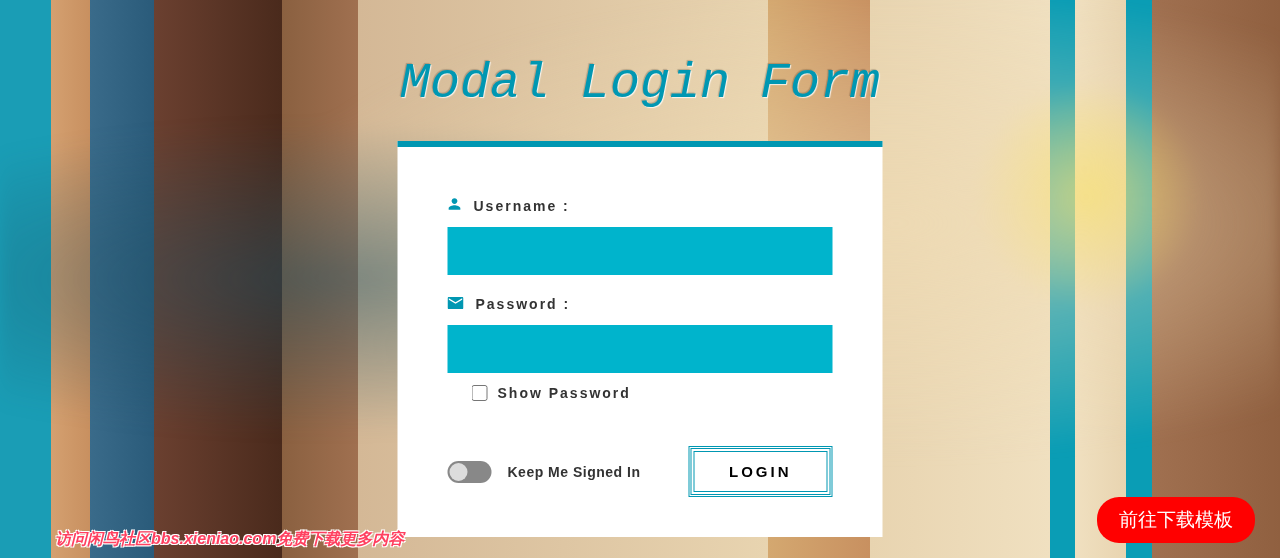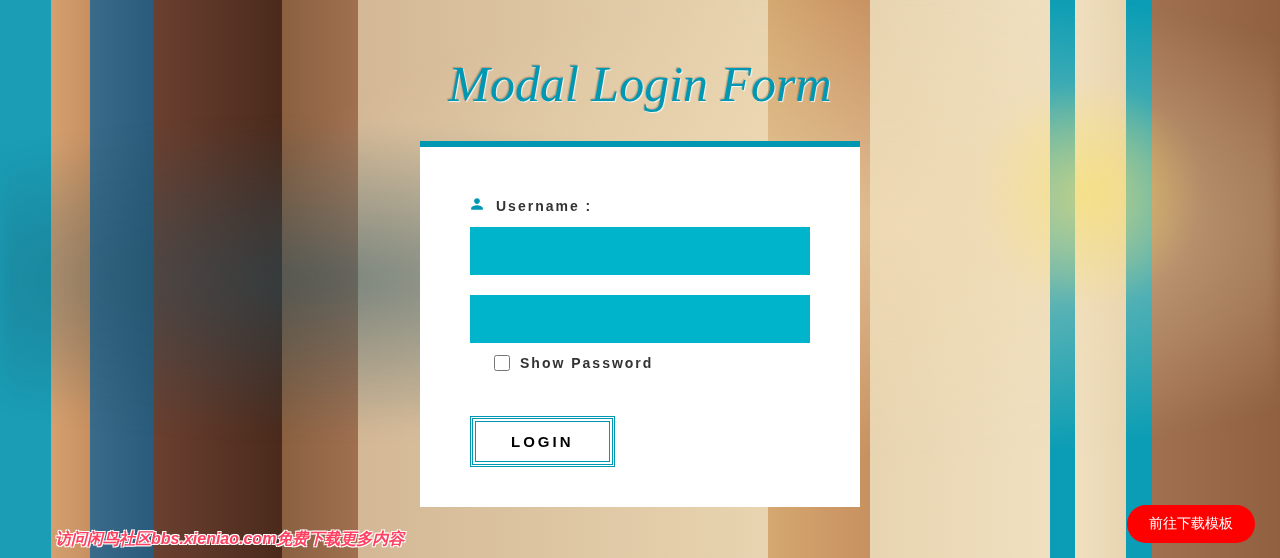--- a/index.html
+++ b/index.html
@@ -35,34 +35,34 @@
                   radial-gradient(ellipse at 70% 40%, rgba(240,220,180,0.6) 0%, transparent 50%),
                   radial-gradient(circle at 85% 35%, rgba(255,230,50,0.6) 0%, transparent 10%);
       filter: blur(8px);
     }
     
     .title {
       position: absolute;
       top: 55px;
       left: 50%;
       transform: translateX(-50%);
-      font-family: Liberation Serif, serif;
+      font-family: Liberation Mono, monospace;
       font-size: 50px;
       font-style: italic;
       color: #0097b2;
       text-shadow: 1px 1px 1px rgba(255,255,255,0.8), -1px -1px 1px rgba(0,0,0,0.2);
       font-weight: 500;
     }
     
     .form-container {
       position: absolute;
       top: 141px;
       left: 50%;
       transform: translateX(-50%);
-      width: 440px;
+      width: 485px;
       background: #ffffff;
       border-top: 6px solid #0097b2;
       padding: 50px 50px 40px 50px;
     }
     
     .field-group {
       margin-bottom: 20px;
     }
     
     .field-label {
@@ -177,21 +177,21 @@
     }
     
     .download-btn {
       position: absolute;
       bottom: 15px;
       right: 25px;
       background: #ff0000;
       color: #fff;
       padding: 10px 22px;
       border-radius: 22px;
-      font-size: 14px;
+      font-size: 19px;
       cursor: pointer;
       border: none;
     }
     
     .user-icon-svg {
       width: 14px;
       height: 14px;
       fill: #0097b2;
     }
     
@@ -216,28 +216,42 @@
         <svg class="user-icon-svg" viewBox="0 0 24 24">
             <path d="M12 12c2.7 0 5-2.3 5-5s-2.3-5-5-5-5 2.3-5 5 2.3 5 5 5zm0 2c-3.3 0-10 1.7-10 5v3h20v-3c0-3.3-6.7-5-10-5z"></path>
           </svg>
       </span>
       <span>Username :</span>
     </div>
     <input type="text" class="field-input" value="" style="">
   </div>
 
   <div class="field-group">
+    <div class="field-label">
+      <span class="icon">
+        <svg class="mail-icon-svg" viewBox="0 0 24 18">
+            <path d="M22 0H2C.9 0 0 .9 0 2v14c0 1.1.9 2 2 2h20c1.1 0 2-.9 2-2V2c0-1.1-.9-2-2-2zm0 4l-10 6L2 4V2l10 6 10-6v2z"></path>
+          </svg>
+      </span>
+      <span>Password :</span>
+    </div>
     <input type="password" class="field-input" value="" style="">
     <div class="show-password">
       <input type="checkbox" id="showpw" style="">
       <label for="showpw">Show Password</label>
     </div>
   </div>
 
   <div class="bottom-row">
+    <div class="keep-signed">
+      <div class="toggle">
+        <div class="toggle-knob"></div>
+      </div>
+      <span class="keep-signed-label">Keep Me Signed In</span>
+    </div>
     <button class="login-btn">LOGIN</button>
   </div>
 
 </div>
 
 <div class="watermark">访问闲鸟社区bbs.xieniao.com免费下载更多内容</div>
 
 <button class="download-btn">前往下载模板</button>
 
 </body></html>

